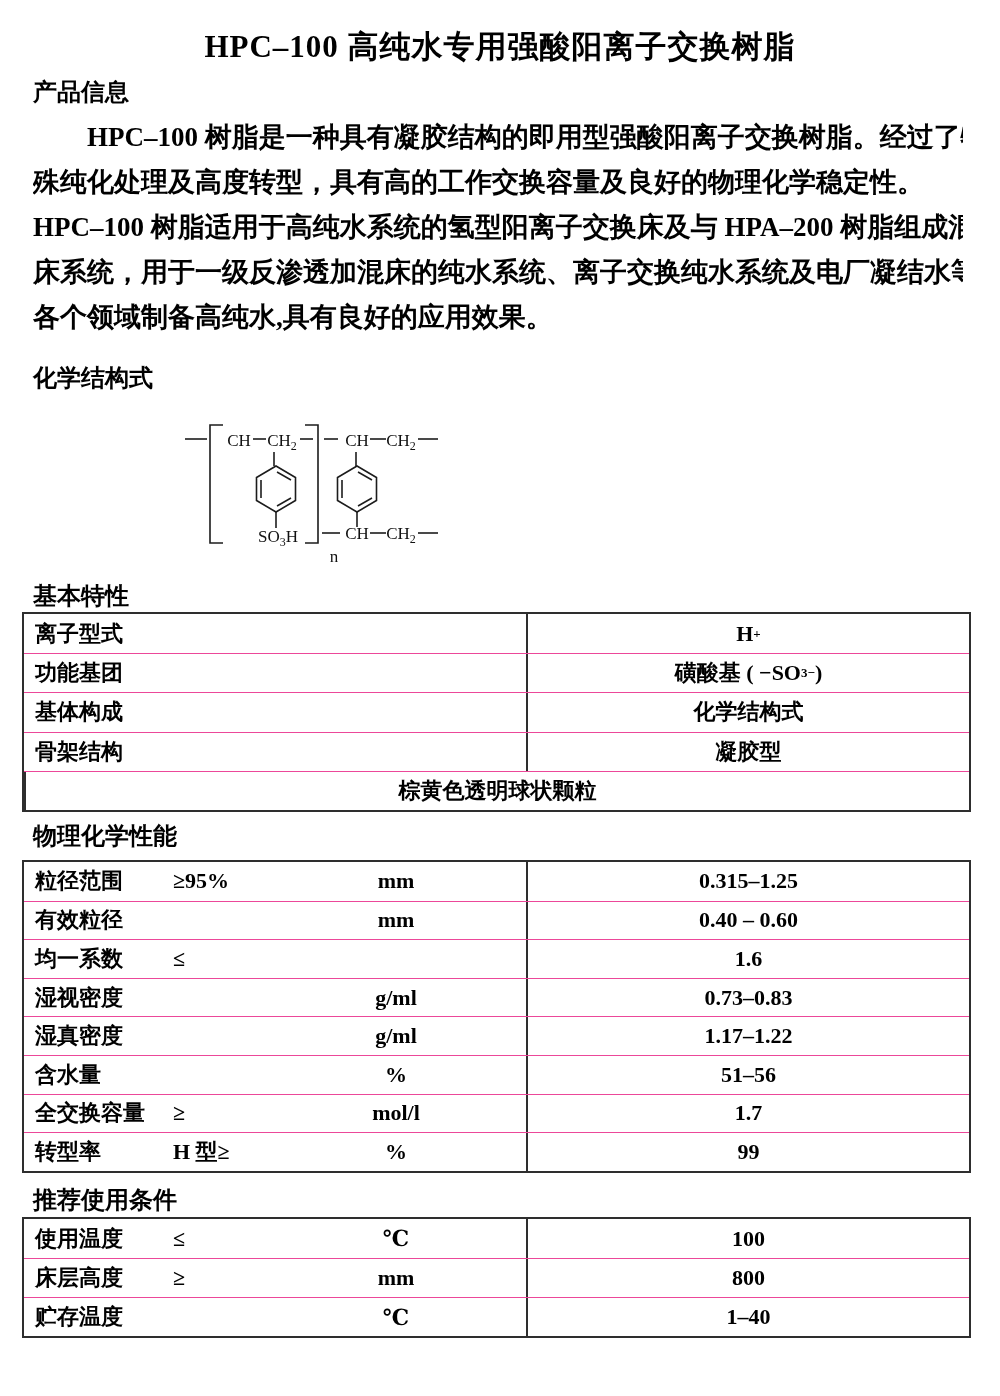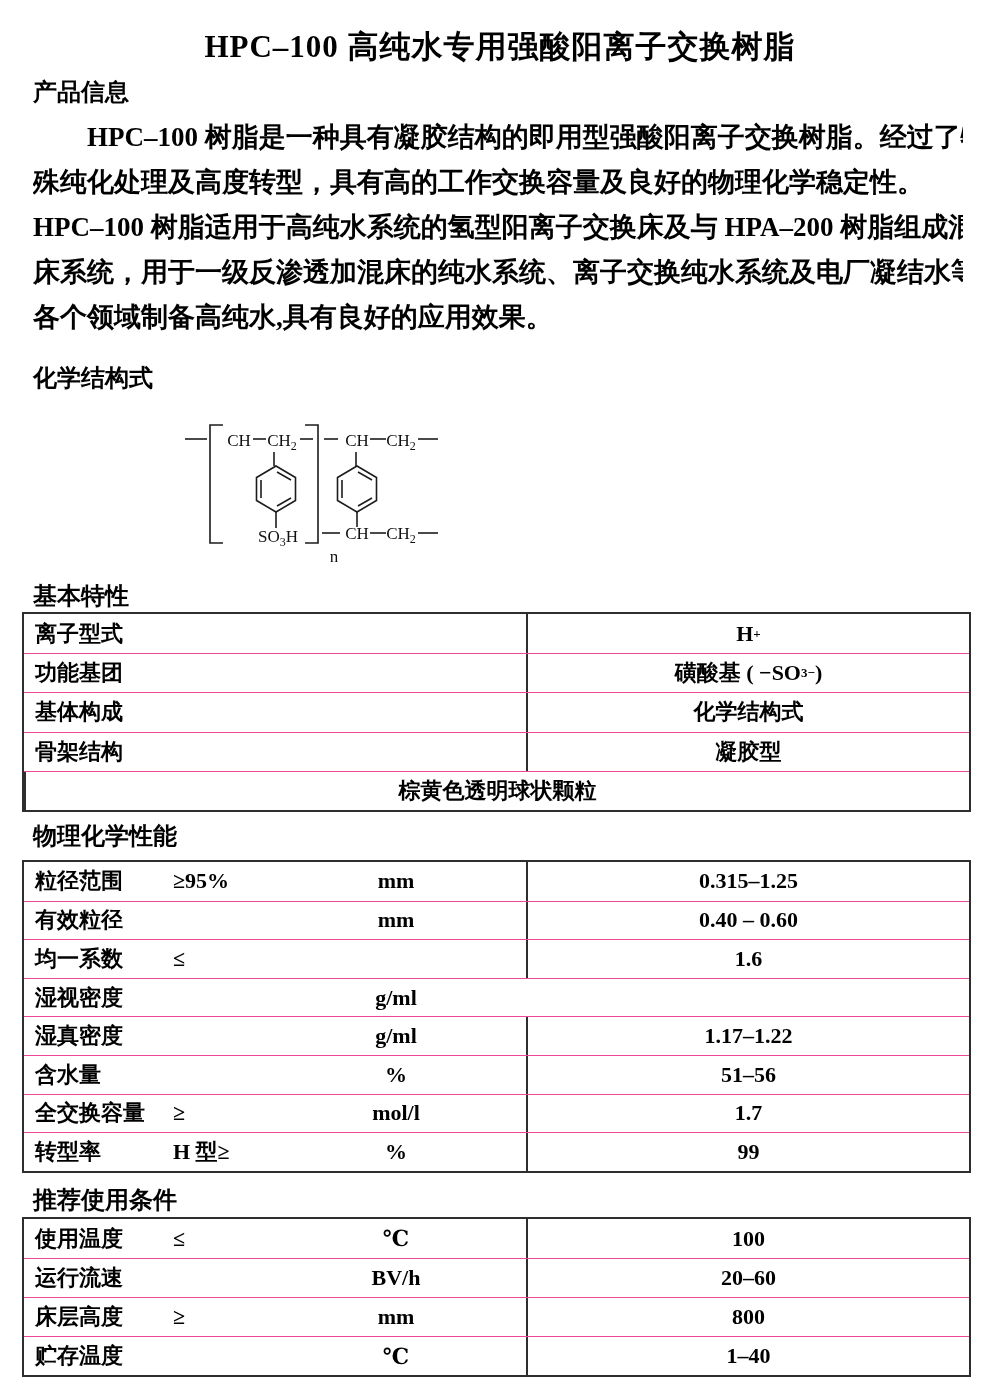--- a/index.html
+++ b/index.html
@@ -206,20 +206,21 @@
           <span class="unit"></span>
         </div>
       <div class="c-value">1.6</div>
     </div>
     <div class="row">
       <div class="c-main">
           <span class="lbl">湿视密度</span>
           <span class="cond"></span>
           <span class="unit">g/ml</span>
         </div>
+      <div class="c-value">0.73–0.83</div>
     </div>
     <div class="row">
       <div class="c-main">
           <span class="lbl">湿真密度</span>
           <span class="cond"></span>
           <span class="unit">g/ml</span>
         </div>
       <div class="c-value">1.17–1.22</div>
     </div>
     <div class="row">
@@ -254,28 +255,20 @@
     <div class="row">
       <div class="c-main">
           <span class="lbl">使用温度</span>
           <span class="cond">≤</span>
           <span class="unit">℃</span>
         </div>
       <div class="c-value">100</div>
     </div>
     <div class="row">
       <div class="c-main">
-          <span class="lbl">运行流速</span>
-          <span class="cond"></span>
-          <span class="unit">BV/h</span>
-        </div>
-      <div class="c-value">20–60</div>
-    </div>
-    <div class="row">
-      <div class="c-main">
           <span class="lbl">床层高度</span>
           <span class="cond">≥</span>
           <span class="unit">mm</span>
         </div>
       <div class="c-value">800</div>
     </div>
     <div class="row">
       <div class="c-main">
           <span class="lbl">贮存温度</span>
           <span class="cond"></span>

